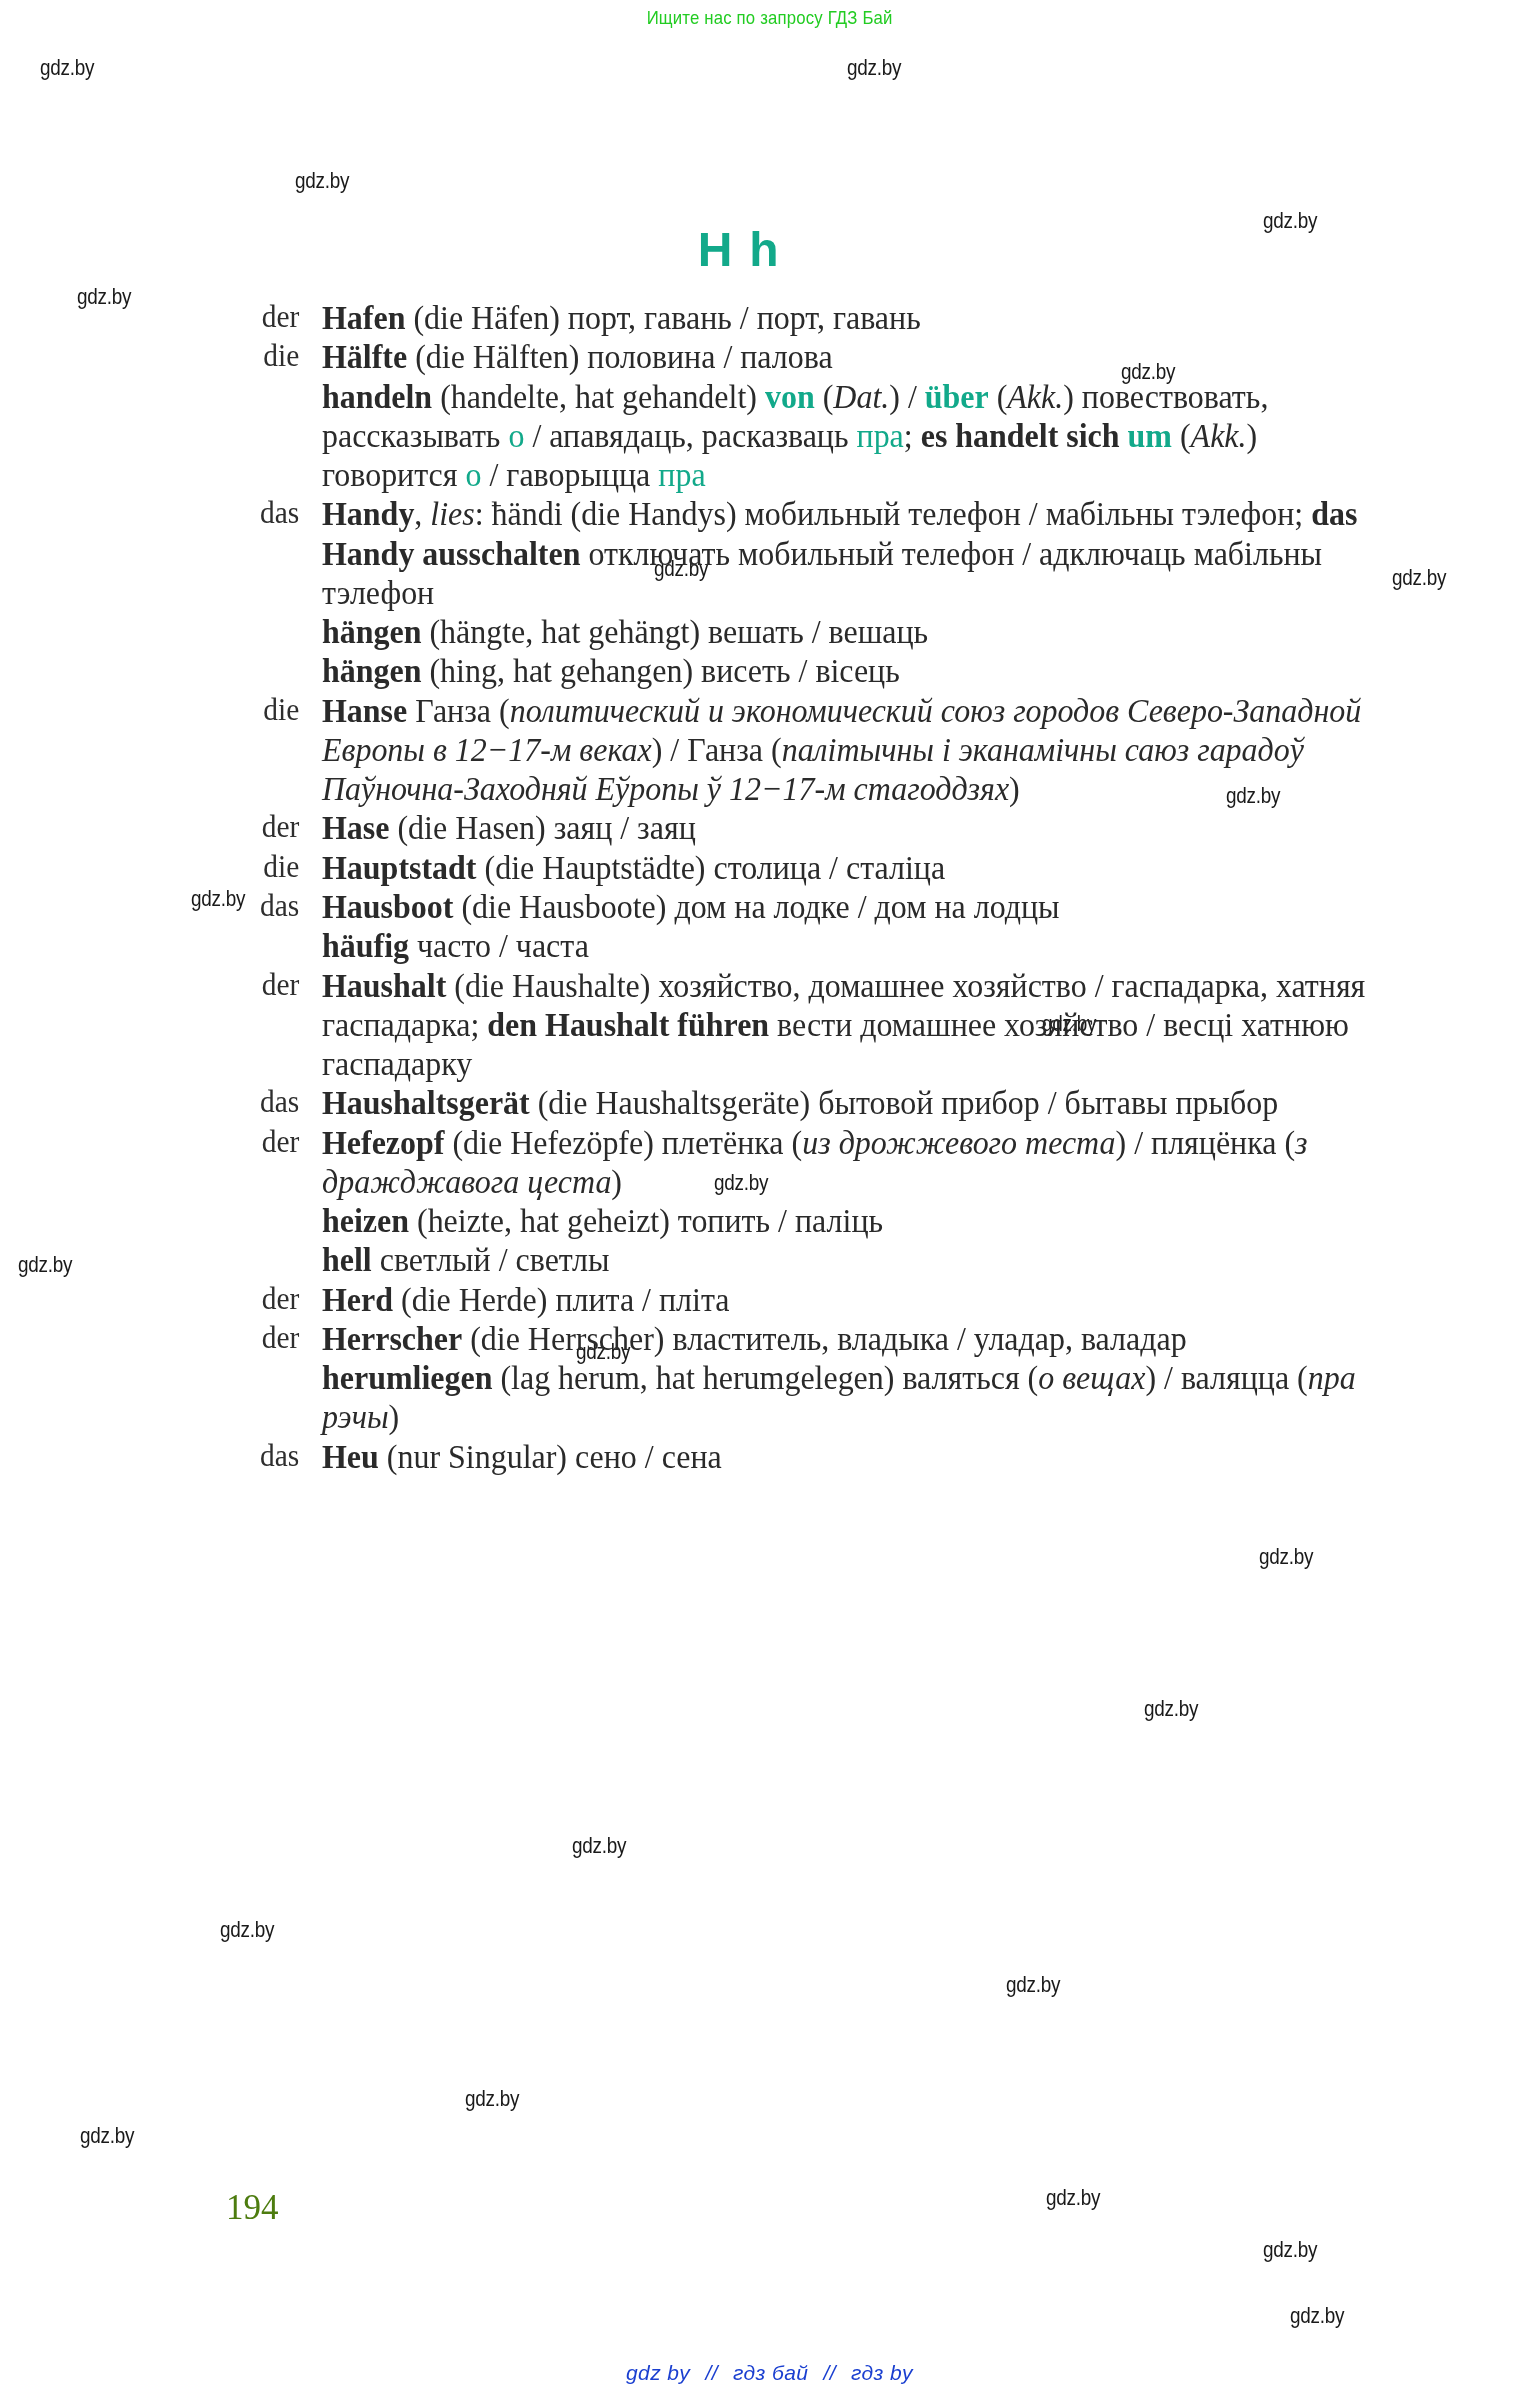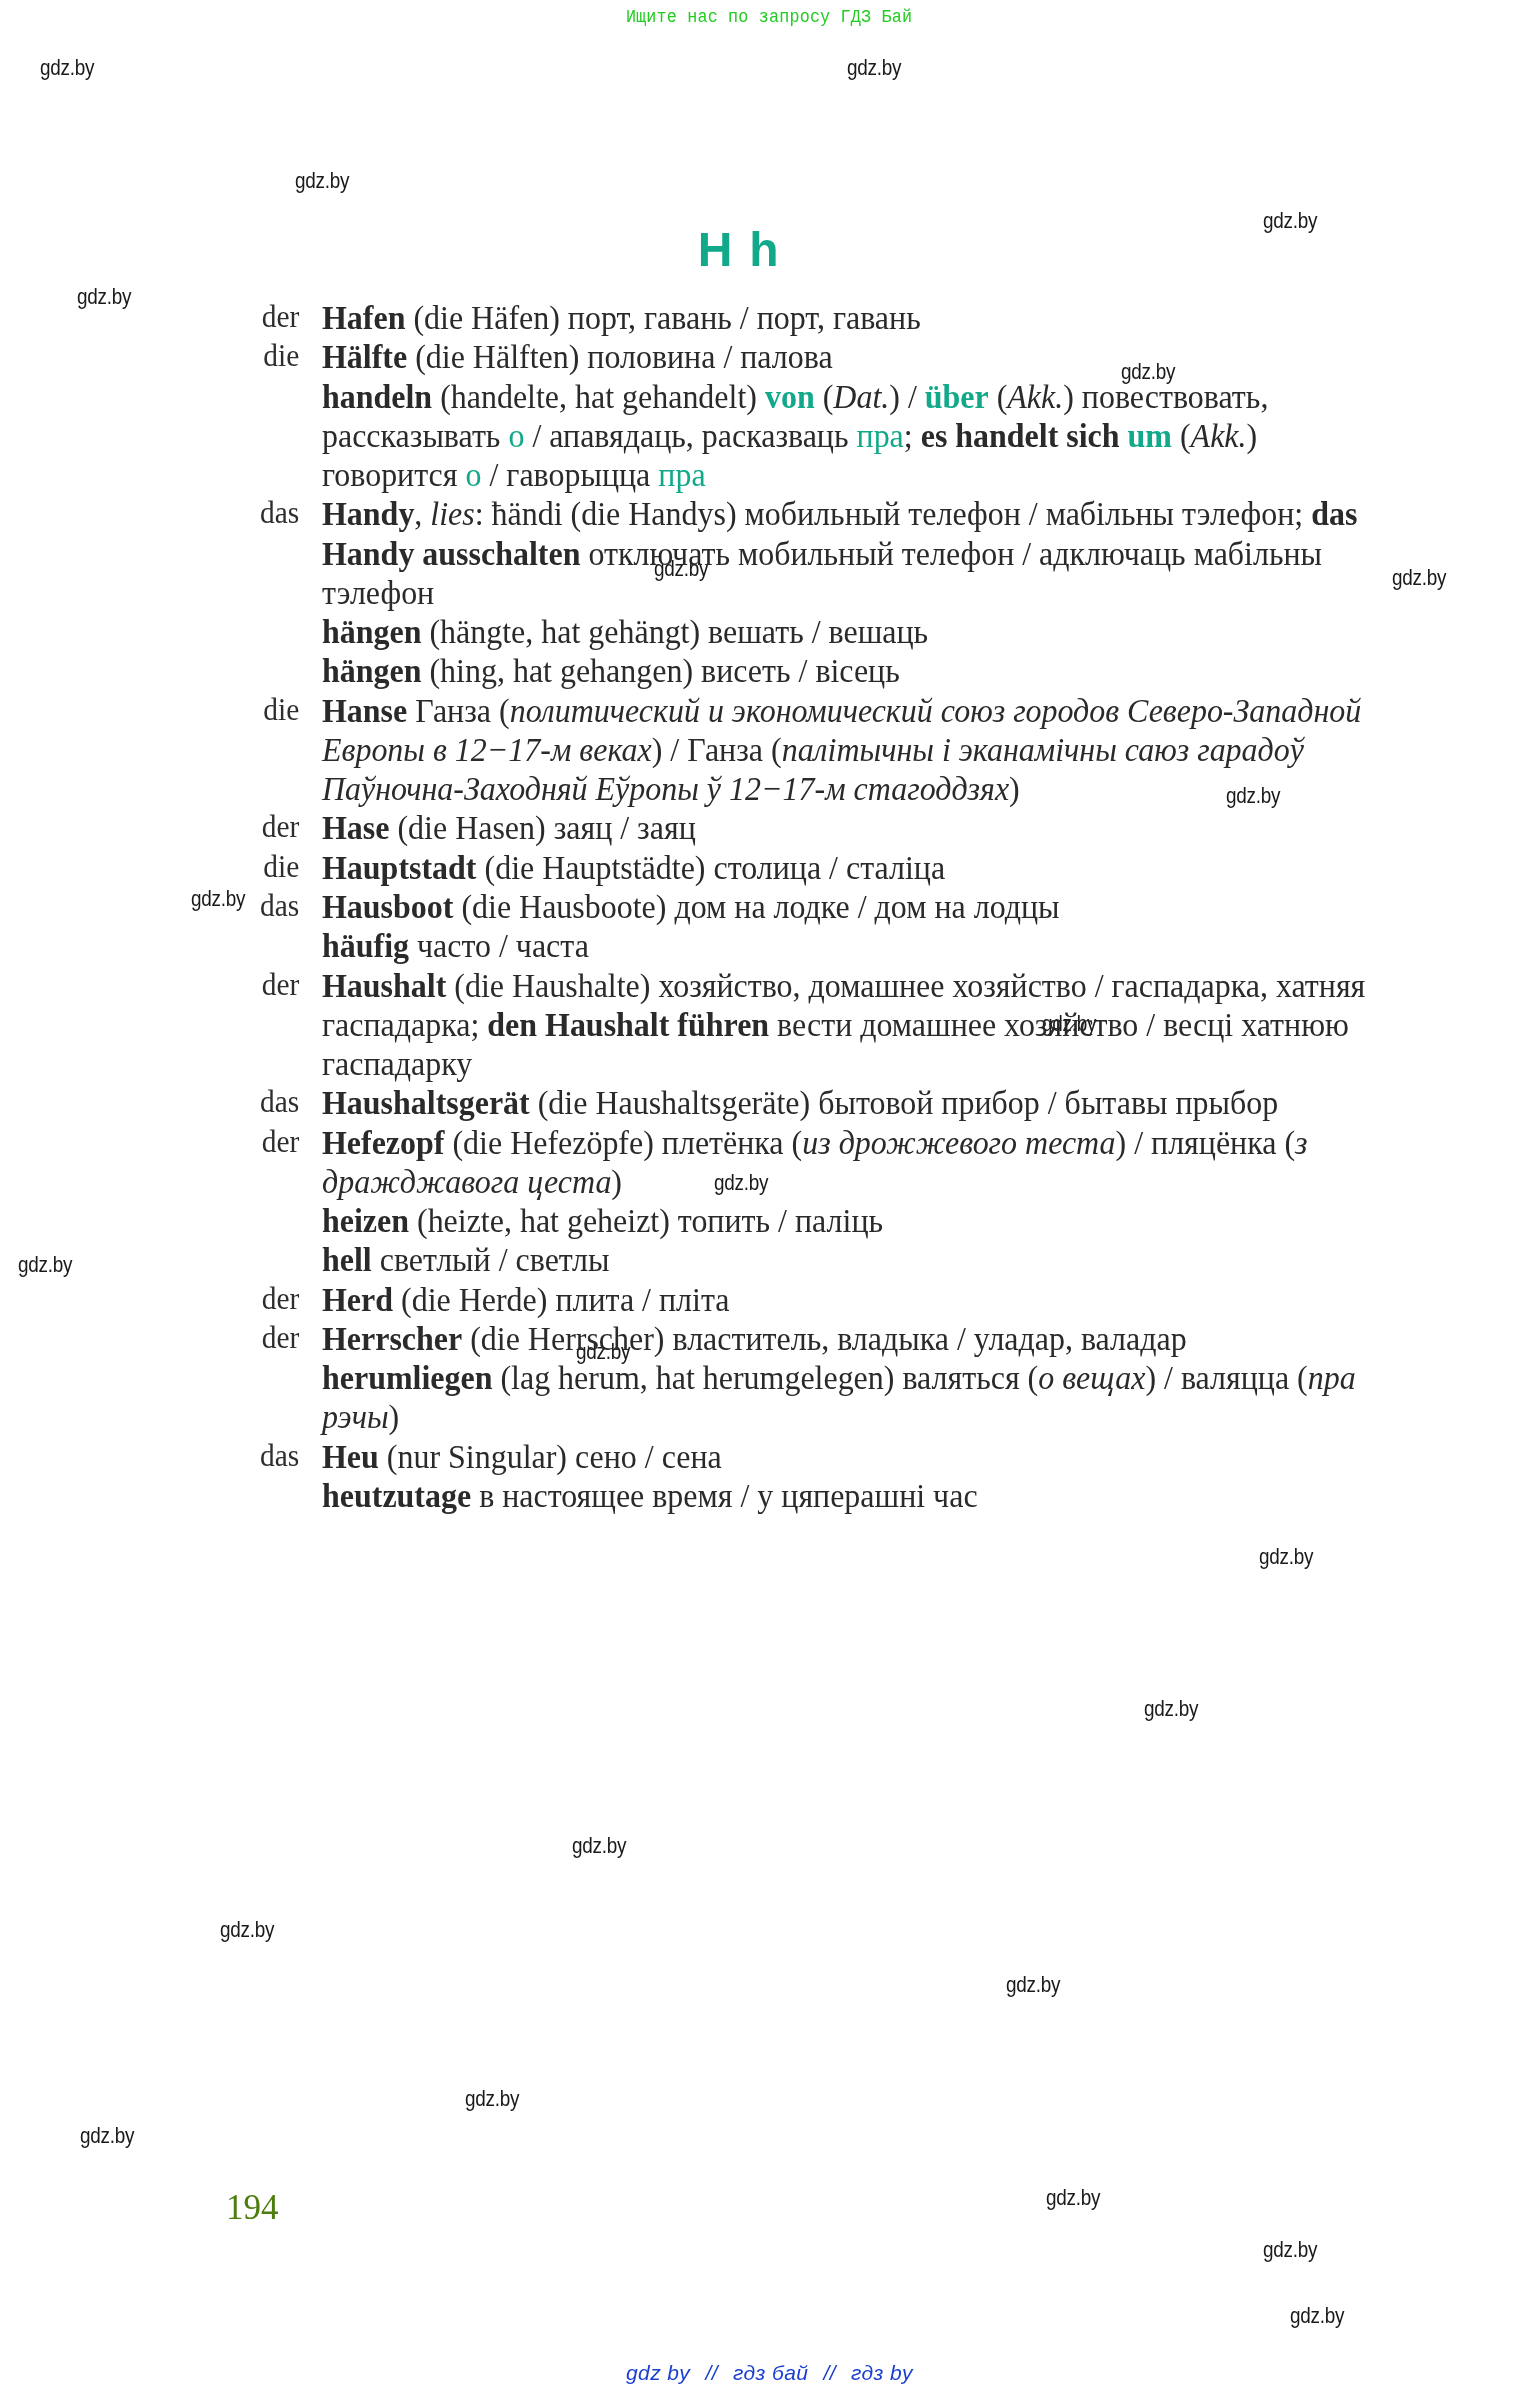--- a/index.html
+++ b/index.html
@@ -29,21 +29,21 @@
     transform-origin: left center;
   }
 
   
   .promo {
     position: absolute;
     top: 7px;
     left: 0;
     width: 100%;
     text-align: center;
-    font-family: Liberation Mono, monospace;
+    font-family: Liberation Sans, sans-serif;
     font-size: 18.6px;
     color: #22cc22;
     letter-spacing: 0.2px;
   }
   .promo span { transform: scaleX(0.9); display: inline-block; }
 
   
   .footer {
     position: absolute;
     bottom: 16px;
@@ -219,24 +219,20 @@
       <div class="body"><b>Herrscher</b> (die Herrscher) властитель, владыка / уладар, валадар</div>
     </div>
     <div class="entry">
       <div class="art"></div>
       <div class="body"><b>herumliegen</b> (lag herum, hat herumgelegen) валяться (<i>о вещах</i>) / валяцца (<i>пра рэчы</i>)</div>
     </div>
     <div class="entry">
       <div class="art">das</div>
       <div class="body"><b>Heu</b> (nur Singular) сено / сена</div>
     </div>
-    <div class="entry">
-      <div class="art"></div>
-      <div class="body"><b>heutzutage</b> в настоящее время / у цяперашні час</div>
-    </div>
   </div>
 
 <div id="page-number" style="position:absolute; left:226px; top:2188px; font-size:35px; color:#4d7c0f;">194</div>
 
 <div class="footer">
   <span>gdz by</span>
   <span class="sep">//</span>
   <span>гдз бай</span>
   <span class="sep">//</span>
   <span>гдз by</span>

